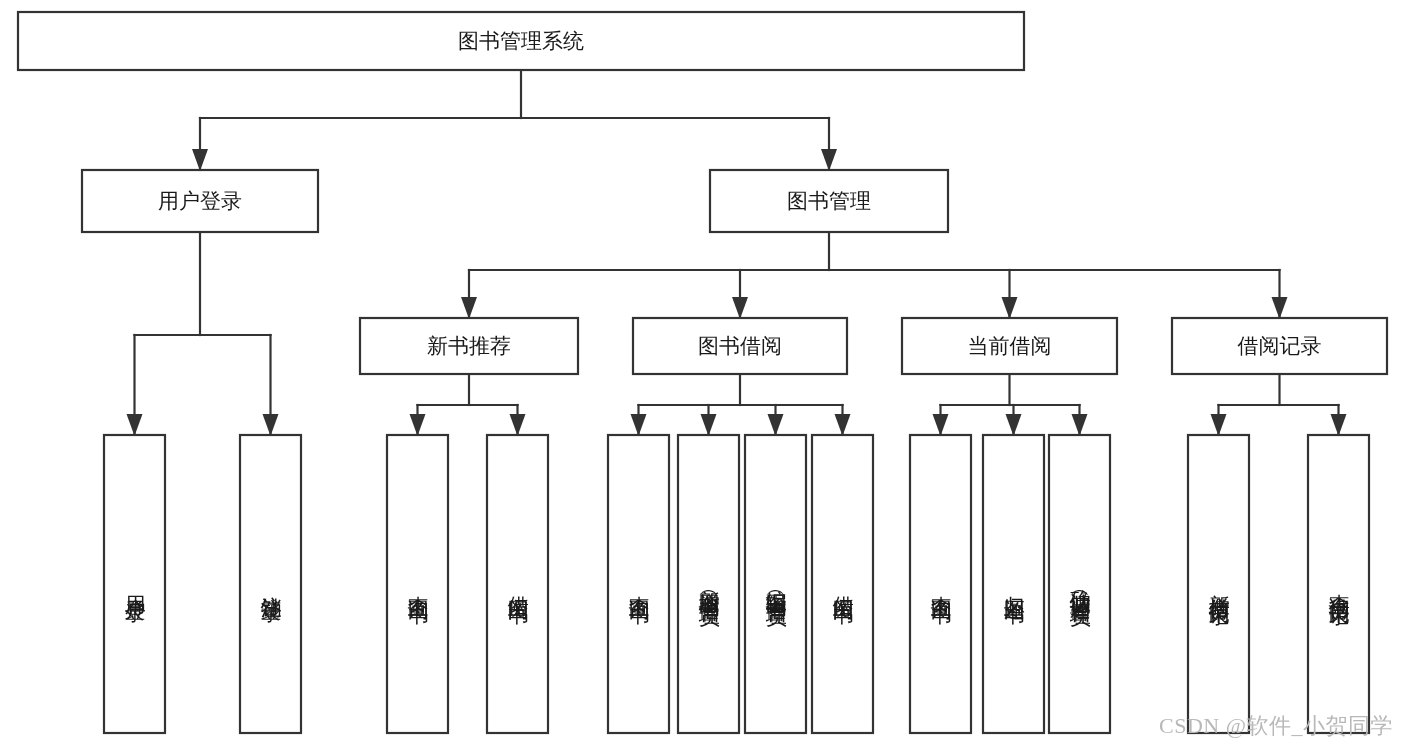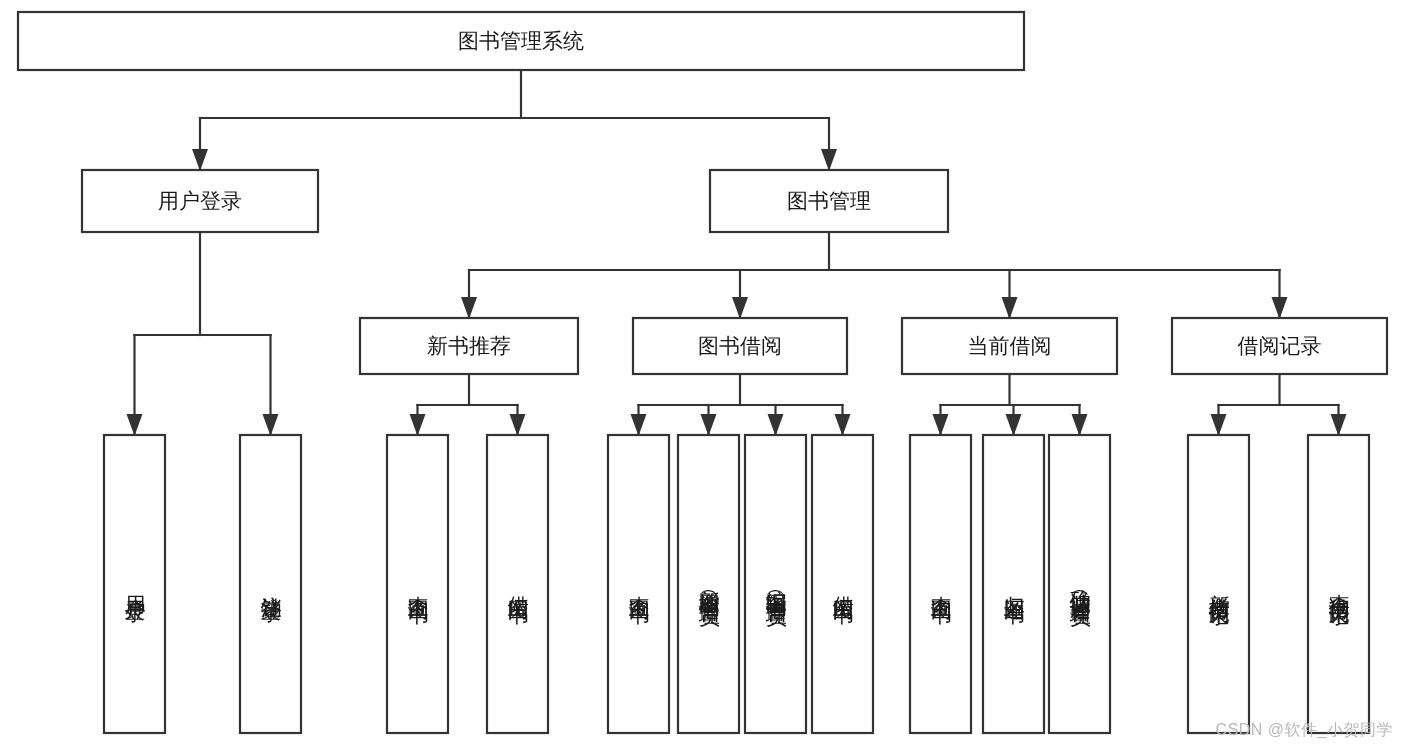--- a/index.html
+++ b/index.html
@@ -64,22 +64,22 @@
     font-size: 21px;
     line-height: 1.32;
     letter-spacing: 2.5px;
     color: #1a1a1a;
     white-space: nowrap;
   }
   .watermark {
     position: absolute;
     right: 12px;
     bottom: 6px;
-    font-family: Liberation Sans, sans-serif;
-    font-size: 16px;
+    font-family: Liberation Serif, serif;
+    font-size: 22px;
     color: #b8b8b8;
     white-space: nowrap;
     letter-spacing: 0.5px;
   }
 </style>
 </head>
 <body>
 
 <div id="diagram-root">
 

